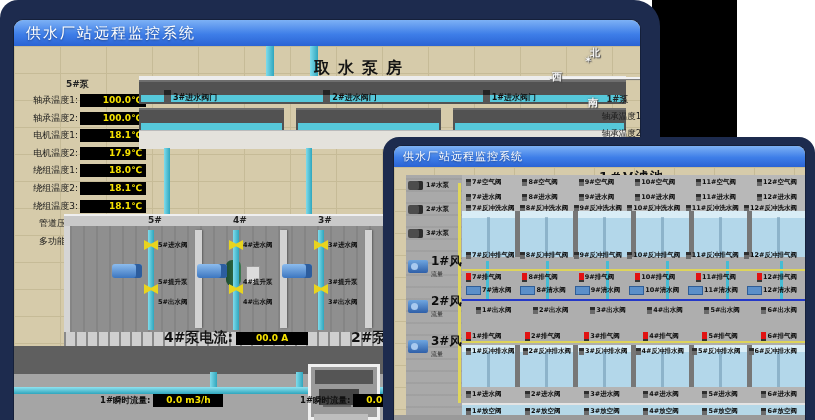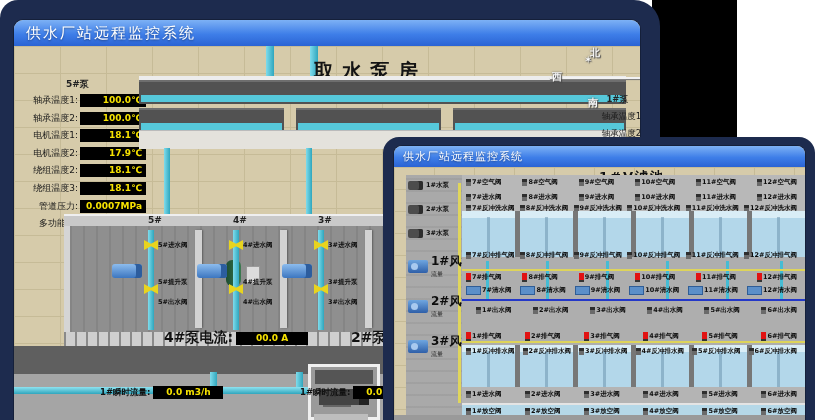--- a/index.html
+++ b/index.html
@@ -23,21 +23,21 @@
   .titlebar.small .tb-text{font-size:11px;letter-spacing:1px;}
   .scene{position:relative;width:100%;background-color:#d6cbaa;
     background-image:linear-gradient(#c6bb97 1px,transparent 1px),
                      linear-gradient(90deg,#c6bb97 1px,transparent 1px);
     background-size:46px 27px;}
   .scene.bs{height:374px;}
   .scene.fs{height:311px;background-size:40px 22px;}
   
   .pipe-v{position:absolute;width:8px;background:linear-gradient(90deg,#7fdcec,#2fa6bd);}
   .bs-title{position:absolute;left:300px;top:12px;font-family:Liberation Mono, monospace;
-            font-size:20px;font-weight:bold;color:#141414;letter-spacing:8px;}
+            font-size:16px;font-weight:bold;color:#141414;letter-spacing:8px;}
   .rpanel{position:absolute;left:4px;top:32px;width:130px;}
   .rpanel .rp-head{font-size:9px;font-weight:bold;color:#222;margin-left:48px;margin-bottom:3px;}
   .rrow{display:flex;align-items:center;margin-bottom:4.6px;}
   .rrow .rlab{width:60px;text-align:right;font-size:9px;color:#1a1a1a;white-space:nowrap;}
   .rrow .rval{width:62px;height:13px;background:#000;color:#f6e200;font-size:9px;line-height:13px;
               text-align:right;padding-right:4px;margin-left:2px;font-weight:bold;}
   .tank-edge{position:absolute;left:125px;top:30px;width:487px;height:4px;background:#ececec;}
   .chan{position:absolute;height:22px;background:#525252;border-top:2px solid #6e6e6e;}
   .chan .water{position:absolute;left:2px;right:2px;bottom:2px;height:7px;background:#56c8da;}
   .deck{position:absolute;left:125px;top:84px;width:487px;height:18px;background:#e4e2dc;border-top:1px solid #bbb;}
@@ -85,21 +85,21 @@
   .yard-light{position:absolute;left:0;top:328px;width:626px;height:46px;background:#a5a5a5;}
   .pipe-h{position:absolute;left:0;top:341px;width:626px;height:7px;
           background:linear-gradient(180deg,#8fe2f0,#2fa6bd);}
   .stub{position:absolute;top:326px;width:7px;height:16px;background:linear-gradient(90deg,#7fdcec,#2fa6bd);}
   .cabinet{position:absolute;left:294px;top:318px;width:66px;height:50px;background:#9a9a9a;
            border:3px solid #f0f0f0;}
   .cabinet .cab-top{position:absolute;left:4px;top:3px;right:4px;height:14px;background:#555;}
   .cabinet .cab-mech{position:absolute;left:8px;top:22px;width:40px;height:16px;background:#444;
            box-shadow:14px 4px 0 -4px #222,-2px 8px 0 -6px #666;}
   .pedestal{position:absolute;left:300px;top:368px;width:54px;height:6px;background:#bdbdbd;}
-  .flow-row{position:absolute;left:0;top:340px;width:626px;height:14px;}
+  .flow-row{position:absolute;left:0;top:348px;width:626px;height:14px;}
   .flw{position:absolute;display:flex;align-items:center;}
   .flw:nth-child(1){left:86px;} .flw:nth-child(2){left:286px;}
   .flw .flab{font-size:8.5px;font-weight:bold;color:#111;white-space:nowrap;}
   .flw .fval{width:70px;height:13px;background:#000;color:#f6e200;font-size:9px;font-weight:bold;
              line-height:13px;text-align:center;margin-left:3px;}
   
   .fs-title{position:absolute;left:205px;top:1px;font-size:13px;font-weight:bold;color:#101010;letter-spacing:2px;}
   .lc-plat{position:absolute;left:12px;top:8px;width:56px;height:245px;background:#a9a9a9;
      background-image:repeating-linear-gradient(0deg,rgba(0,0,0,.05) 0 2px,transparent 2px 12px);}
   .lc-pipe{position:absolute;left:64px;top:16px;width:3px;height:220px;background:#e0d65c;}
@@ -164,20 +164,24 @@
           </div>
             <div class="rrow">
             <span class="rlab">电机温度1:</span>
             <span class="rval">18.1℃</span>
           </div>
             <div class="rrow">
             <span class="rlab">电机温度2:</span>
             <span class="rval">17.9℃</span>
           </div>
             <div class="rrow">
+            <span class="rlab">绕组温度1:</span>
+            <span class="rval">18.0℃</span>
+          </div>
+            <div class="rrow">
             <span class="rlab">绕组温度2:</span>
             <span class="rval">18.1℃</span>
           </div>
             <div class="rrow">
             <span class="rlab">绕组温度3:</span>
             <span class="rval">18.1℃</span>
           </div>
             <div class="rrow">
             <span class="rlab">管道压力:</span>
             <span class="rval">0.0007MPa</span>
@@ -196,20 +200,35 @@
       <div class="chan" style="left:125px;top:62px;width:145px;">
           <div class="water"></div>
         </div>
       <div class="chan" style="left:282px;top:62px;width:145px;">
           <div class="water"></div>
         </div>
       <div class="chan" style="left:439px;top:62px;width:173px;">
           <div class="water"></div>
         </div>
       <div class="deck"></div>
+      <div class="intake-row">
+
+      <div class="ivalve">
+          <span class="iv-g"></span>
+          <span class="iv-t">3#进水阀门</span>
+        </div>
+          <div class="ivalve">
+          <span class="iv-g"></span>
+          <span class="iv-t">2#进水阀门</span>
+        </div>
+          <div class="ivalve">
+          <span class="iv-g"></span>
+          <span class="iv-t">1#进水阀门</span>
+        </div>
+        </div>
       <div class="downpipe" style="left:150px;"></div>
       <div class="downpipe" style="left:292px;"></div>
       <div class="downpipe" style="left:434px;"></div>
 
       <div class="compass">
         <span class="c-axis"></span>
         <span class="c-star">✶</span>
         <span style="left:40px;top:-2px;">北</span>
         <span style="left:2px;top:22px;">西</span>
         <span style="left:38px;top:48px;">南</span>

